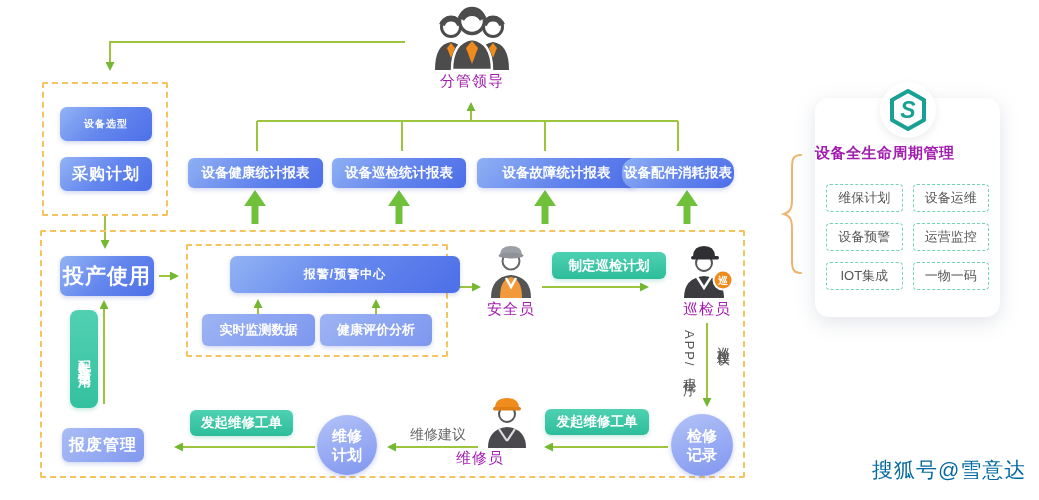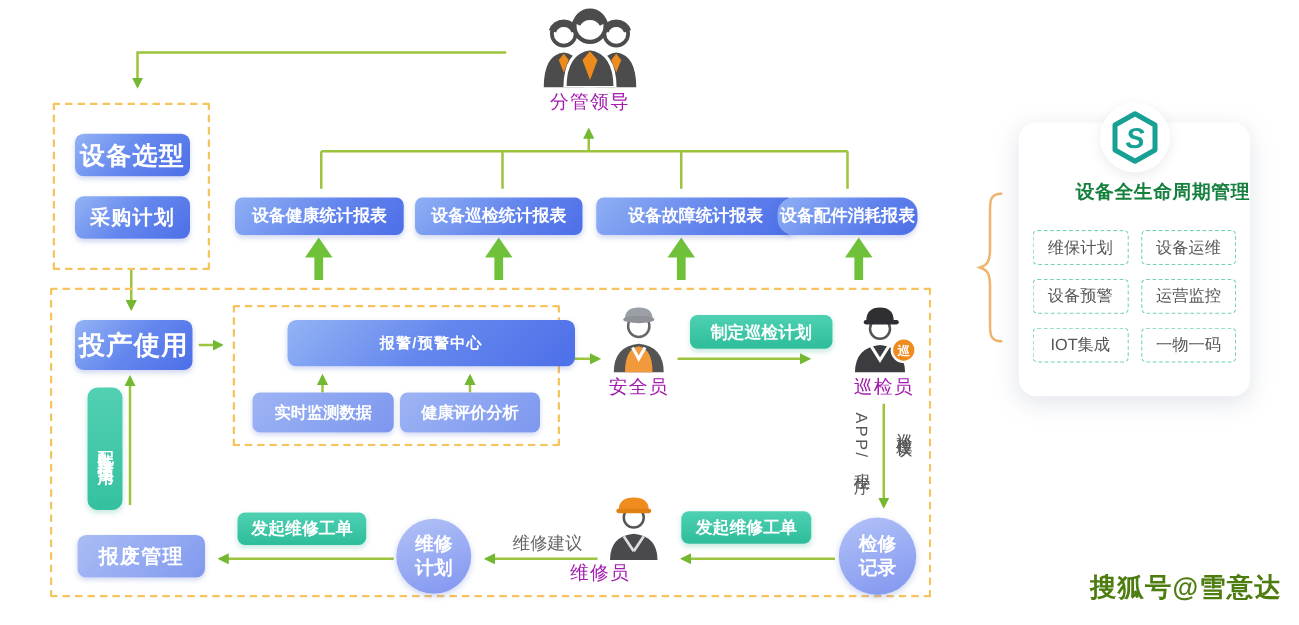--- a/index.html
+++ b/index.html
@@ -21,27 +21,27 @@
             background:linear-gradient(180deg,#4ed1b2,#2dbd9a);border-radius:6px;box-shadow:0 2px 4px rgba(40,170,140,.25);}
   .circle{display:flex;align-items:center;justify-content:center;text-align:center;color:#fff;font-weight:bold;
           font-size:15px;line-height:1.3;border-radius:50%;white-space:pre-line;
           background:linear-gradient(160deg,#b3c2f7,#8096f0);box-shadow:0 2px 5px rgba(90,110,210,.3);}
   .lbl{color:#a21caf;font-size:15px;text-align:center;letter-spacing:1px;}
   .vtext{writing-mode:vertical-rl;text-orientation:mixed;color:#555;font-size:13px;letter-spacing:2px;}
   .vbox{writing-mode:vertical-rl;text-orientation:upright;color:#fff;font-weight:bold;font-size:13px;
         letter-spacing:3px;display:flex;align-items:center;justify-content:center;border-radius:8px;
         background:linear-gradient(180deg,#52d0b2,#34c1a0);box-shadow:0 2px 4px rgba(40,170,140,.25);}
   .card{background:#fff;border-radius:14px;box-shadow:0 5px 20px rgba(120,130,155,.22);}
-  .card-title{position:absolute;left:0;right:0;top:46px;text-align:right;font-size:15px;font-weight:bold;color:#15803d;letter-spacing:.5px;}
+  .card-title{position:absolute;left:0;right:0;top:46px;text-align:left;font-size:15px;font-weight:bold;color:#a21caf;letter-spacing:.5px;}
   .chips{position:absolute;left:11px;right:11px;top:86px;display:grid;grid-template-columns:1fr 1fr;gap:11px 10px;}
   .chip{height:26px;display:flex;align-items:center;justify-content:center;font-size:13px;color:#555;
         border:1.5px dashed #74d3b4;border-radius:4px;background:#fff;}
   .logo-circle{position:absolute;left:50%;transform:translateX(-50%);top:-16px;width:56px;height:56px;border-radius:50%;
                background:#fff;box-shadow:0 3px 10px rgba(0,0,0,.08);display:flex;align-items:center;justify-content:center;}
-  .watermark{font-size:21px;font-weight:bold;color:#4d7c0f;letter-spacing:1px;}
+  .watermark{font-size:21px;font-weight:normal;color:#0369a1;letter-spacing:1px;}
 </style>
 </head>
 <body>
 
 <div class="canvas">
 
   <svg class="overlay" width="1039" height="500" viewBox="0 0 1039 500">
     <defs>
       <marker id="ah" markerWidth="9" markerHeight="9" refX="7" refY="4.5" orient="auto" markerUnits="userSpaceOnUse">
         <path d="M0,0 L9,4.5 L0,9 Z" fill="#74b832"></path>
@@ -88,21 +88,21 @@
     <g>
       <circle cx="48" cy="15" r="12.5" fill="#fff" stroke="#4c4c4c" stroke-width="3.5"></circle>
       <path d="M37,13 A12.5,12.5 0 0 1 59,13" stroke="#4c4c4c" stroke-width="7" fill="none"></path>
       <path d="M28,64 Q28,36 48,33 Q68,36 68,64 Z" fill="#4c4c4c" stroke="#fff" stroke-width="2.5"></path>
       <polygon points="48,35 54,42 48,58 42,42" fill="#ef8b1d"></polygon>
     </g>
   </svg>
   <div class="abs lbl" style="left:424px;top:72px;width:96px;">分管领导</div>
 
   <div class="abs dashbox" style="left:42px;top:82px;width:126px;height:134px;"></div>
-  <div class="abs btn btn-main" style="left:60px;top:107px;width:92px;height:34px;font-size:20px;">设备选型</div>
+  <div class="abs btn btn-main" style="left:60px;top:107px;width:92px;height:34px;font-size:10px;">设备选型</div>
   <div class="abs btn btn-main" style="left:60px;top:157px;width:92px;height:34px;font-size:16px;">采购计划</div>
 
   <div class="abs btn btn-report" style="left:188px;top:158px;width:135px;height:30px;">设备健康统计报表</div>
   <div class="abs btn btn-report" style="left:332px;top:158px;width:134px;height:30px;">设备巡检统计报表</div>
   <div class="abs btn btn-report" style="left:477px;top:158px;width:159px;height:30px;">设备故障统计报表</div>
   <div class="abs btn btn-report" style="left:622px;top:158px;width:112px;height:30px;border-radius:13px;">设备配件消耗报表</div>
 
   <div class="abs dashbox" style="left:40px;top:230px;width:705px;height:248px;"></div>
 
   <div class="abs btn btn-main" style="left:60px;top:256px;width:94px;height:40px;">投产使用</div>
@@ -152,21 +152,21 @@
   </svg>
   <div class="abs lbl" style="left:452px;top:449px;width:56px;">维修员</div>
 
   <div class="abs" style="left:398px;top:426px;width:80px;text-align:center;font-size:14px;color:#666;">维修建议</div>
 
   <div class="abs circle" style="left:317px;top:415px;width:60px;height:60px;">维修
 计划</div>
 
   <div class="abs btn-teal" style="left:190px;top:410px;width:103px;height:26px;">发起维修工单</div>
 
-  <div class="abs btn btn-light" style="left:62px;top:428px;width:102px;height:34px;">报废管理</div>
+  <div class="abs btn btn-light" style="left:62px;top:428px;width:82px;height:34px;">报废管理</div>
 
   <div class="abs vbox" style="left:70px;top:310px;width:28px;height:98px;">配件再生使用</div>
 
   <div class="abs card" style="left:815px;top:98px;width:185px;height:219px;">
     <div class="logo-circle">
       <svg width="44" height="44" viewBox="0 0 44 44">
         <path d="M22,3 L38,12 L38,32 L22,41 L6,32 L6,12 Z" fill="none" stroke="#18a094" stroke-width="4" stroke-linejoin="round"></path>
         <text x="22" y="30" text-anchor="middle" font-size="23" font-weight="bold" font-style="italic" fill="#18a094">S</text>
       </svg>
     </div>

